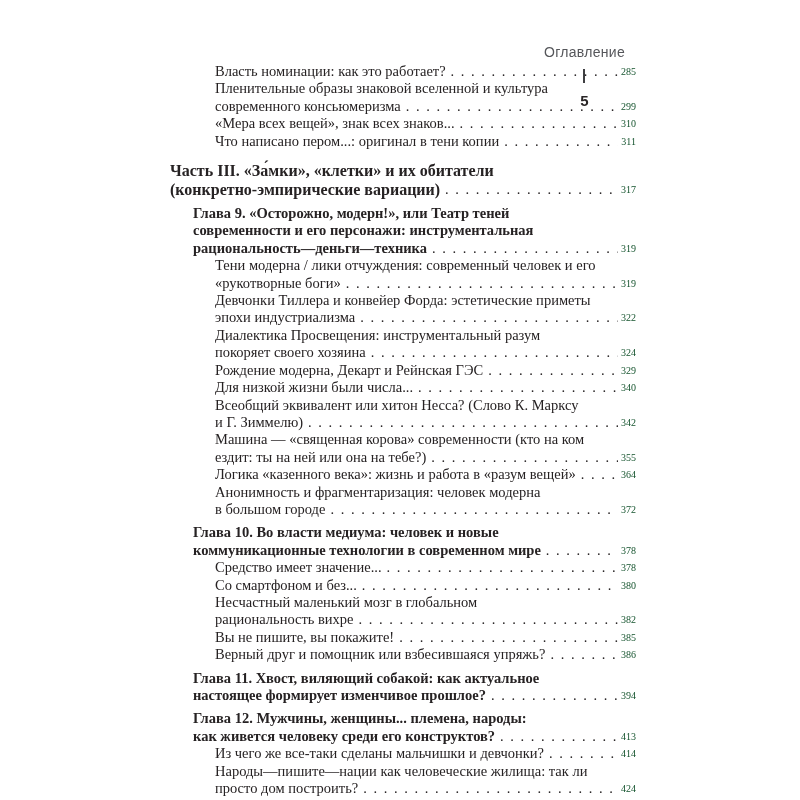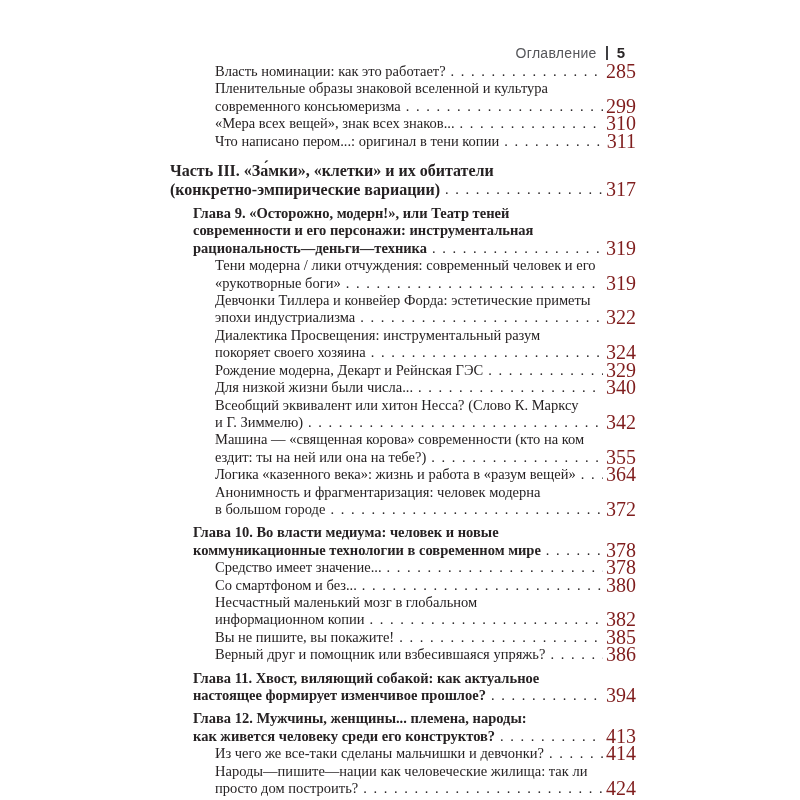--- a/index.html
+++ b/index.html
@@ -22,20 +22,21 @@
   }
   
   .hdr {
     position: absolute;
     top: 44px;
     right: 175px;
     display: flex;
     align-items: center;
     gap: 9px;
     font-family: "Liberation Sans", sans-serif;
+    flex-direction: column;
   }
   .hdr .title {
     font-size: 14px;
     color: #55565a;
     letter-spacing: 0.3px;
   }
   .hdr .sep {
     width: 2px;
     height: 14px;
     background: #3f3f42;
@@ -87,22 +88,22 @@
     font-weight: normal;
     font-size: 14.5px;
     letter-spacing: 1.5px;
     color: #2a2627;
   }
   .dots::after {
     content: ". . . . . . . . . . . . . . . . . . . . . . . . . . . . . . . . . . . . . . . . . . . . . . . . . . . . . . . . . . . . . . . . . . . .";
   }
   .pg {
     font-weight: normal;
-    font-size: 20px;
-    color: #7f1d1d;
+    font-size: 10px;
+    color: #14532d;
   }
 </style>
 </head>
 <body>
 
 <div class="page">
   <div class="hdr">
     <span class="title">Оглавление</span>
     <span class="sep"></span>
     <span class="num">5</span>
@@ -241,21 +242,21 @@
       <div class="entry lvl-sub">
         <div class="line last">
           <span class="txt">Со смартфоном и без...</span>
           <span class="dots"></span>
           <span class="pg">380</span>
         </div>
       </div>
       <div class="entry lvl-sub">
         <div class="line"><span class="txt">Несчастный маленький мозг в глобальном</span></div>
         <div class="line last">
-          <span class="txt">информационном копии</span>
+          <span class="txt">рациональность вихре</span>
           <span class="dots"></span>
           <span class="pg">382</span>
         </div>
       </div>
       <div class="entry lvl-sub">
         <div class="line last">
           <span class="txt">Вы не пишите, вы покажите!</span>
           <span class="dots"></span>
           <span class="pg">385</span>
         </div>

